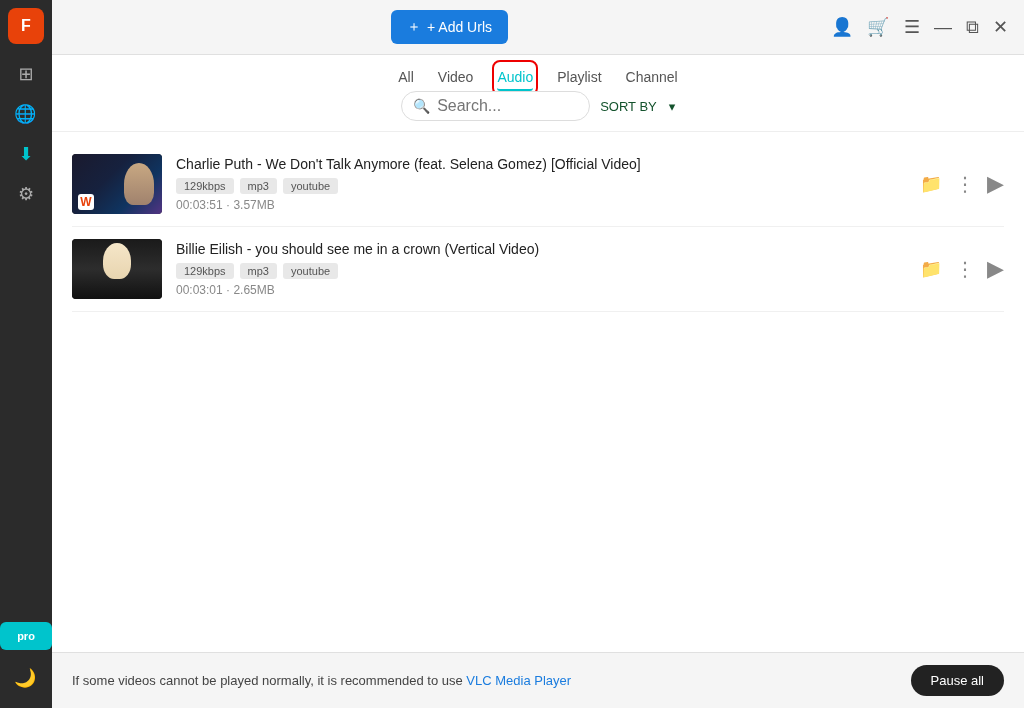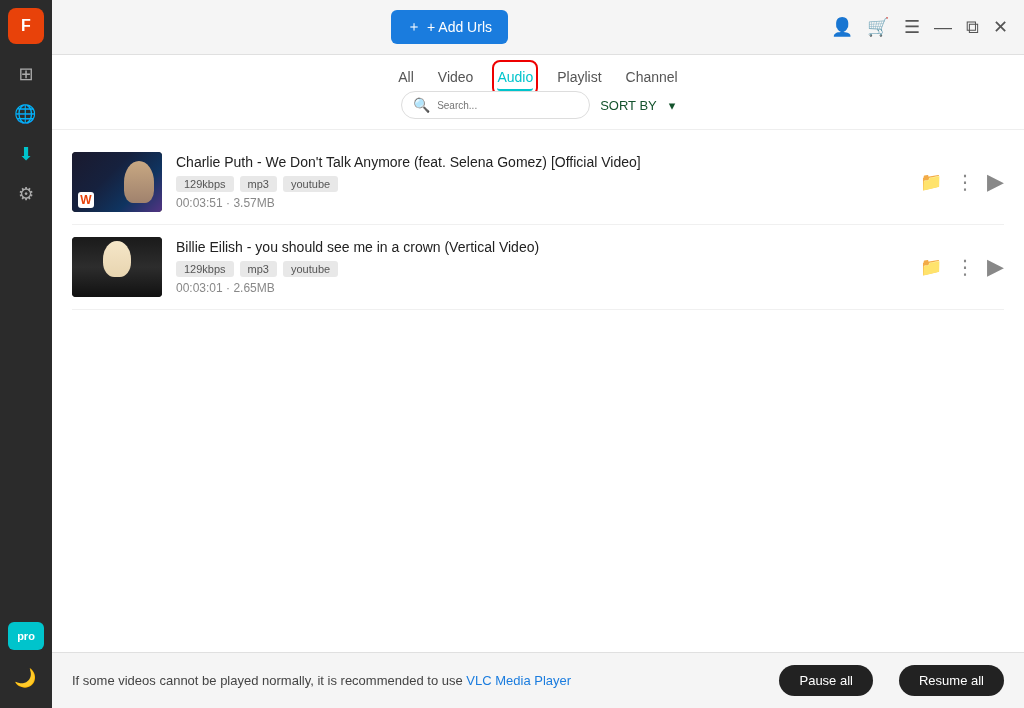--- a/index.html
+++ b/index.html
@@ -35,21 +35,21 @@
       border-radius: 8px;
       display: flex;
       align-items: center;
       justify-content: center;
       color: #aaa;
       font-size: 18px;
       cursor: pointer;
     }
     .sidebar-spacer { flex: 1; }
     .sidebar-pro {
-      width: 36px;
+      width: 52px;
       height: 28px;
       background: #00c4cc;
       border-radius: 6px;
       display: flex;
       align-items: center;
       justify-content: center;
       color: white;
       font-size: 11px;
       font-weight: bold;
       cursor: pointer;
@@ -158,21 +158,21 @@
       align-items: center;
       border: 1px solid #ddd;
       border-radius: 20px;
       padding: 5px 12px;
       gap: 6px;
       background: white;
     }
     .search-box input {
       border: none;
       outline: none;
-      font-size: 10px;
+      font-size: 16px;
       color: #3b82f6;
       width: 140px;
       background: transparent;
     }
     .sort-by {
       font-size: 13px;
       color: #14532d;
       cursor: pointer;
       display: flex;
       align-items: center;
@@ -413,17 +413,16 @@
 
   </div>
 
   <div class="bottombar">
     <div class="bottombar-msg">
       <span>If some videos cannot be played normally, it is recommended to use </span>
       <a href="#">VLC Media Player</a>
     </div>
     <div class="bottombar-btns">
       <button class="bottom-btn">Pause all</button>
-      <button class="bottom-btn">Resume all</button>
     </div>
   </div>
 
 </div>
 
 </body></html>

